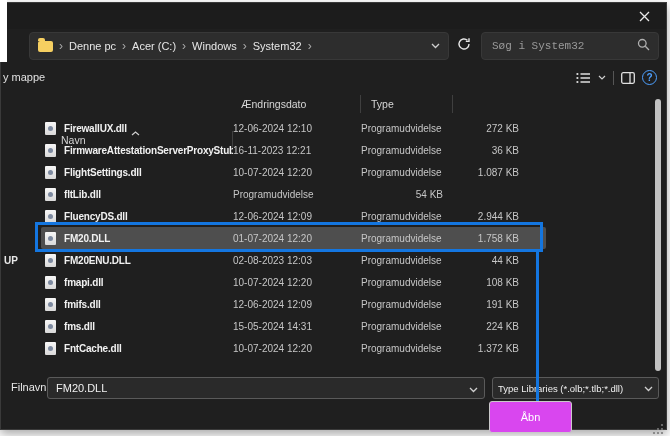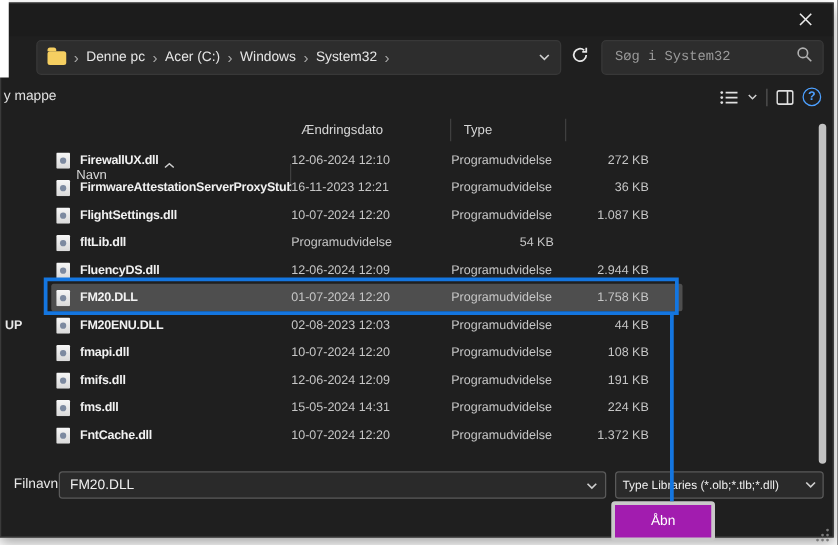--- a/index.html
+++ b/index.html
@@ -76,21 +76,21 @@
   .fname-label{position:absolute;left:10px;top:378px;color:#e8e8e8;font-size:11px;}
   .combo{
     position:absolute;top:374px;height:22px;background:#2a2a2a;border:1px solid #5a5a5a;border-radius:3px;
     box-sizing:border-box;display:flex;align-items:center;color:#f0f0f0;cursor:pointer;
   }
   .filename-combo{left:46px;width:438px;padding:0 6px;}
   .filename-combo input{flex:1;background:transparent;border:none;outline:none;color:#f0f0f0;font-size:11px;font-family:"Liberation Sans",sans-serif;min-width:0;}
   .filetype-combo{left:491px;width:167px;padding:0 5px;font-size:9.5px;white-space:nowrap;overflow:hidden;}
   .filetype-combo .ft-text{flex:1;overflow:hidden;}
   .btn{
-    position:absolute;top:398px;height:32px;background:#a21caf;border:3px solid #bef264;border-radius:3px;
+    position:absolute;top:398px;height:32px;background:#d946ef;border:1px solid #bef264;border-radius:3px;
     box-sizing:border-box;color:#ffffff;font-size:11px;display:flex;align-items:center;justify-content:center;cursor:pointer;
   }
   .open-btn{left:488px;width:83px;border-color:#c9c9c9;}
   .cancel-btn{left:579px;width:79px;margin-top:48px;}
 
   
   .anno-box{position:absolute;left:34px;top:219px;width:508px;height:30px;border:3px solid #1476e0;box-sizing:border-box;z-index:20;pointer-events:none;}
   .anno-line{position:absolute;left:535px;top:249px;width:3px;height:149px;background:#1476e0;z-index:20;pointer-events:none;}
 
   .grip{position:absolute;left:651px;top:421px;z-index:40;}

